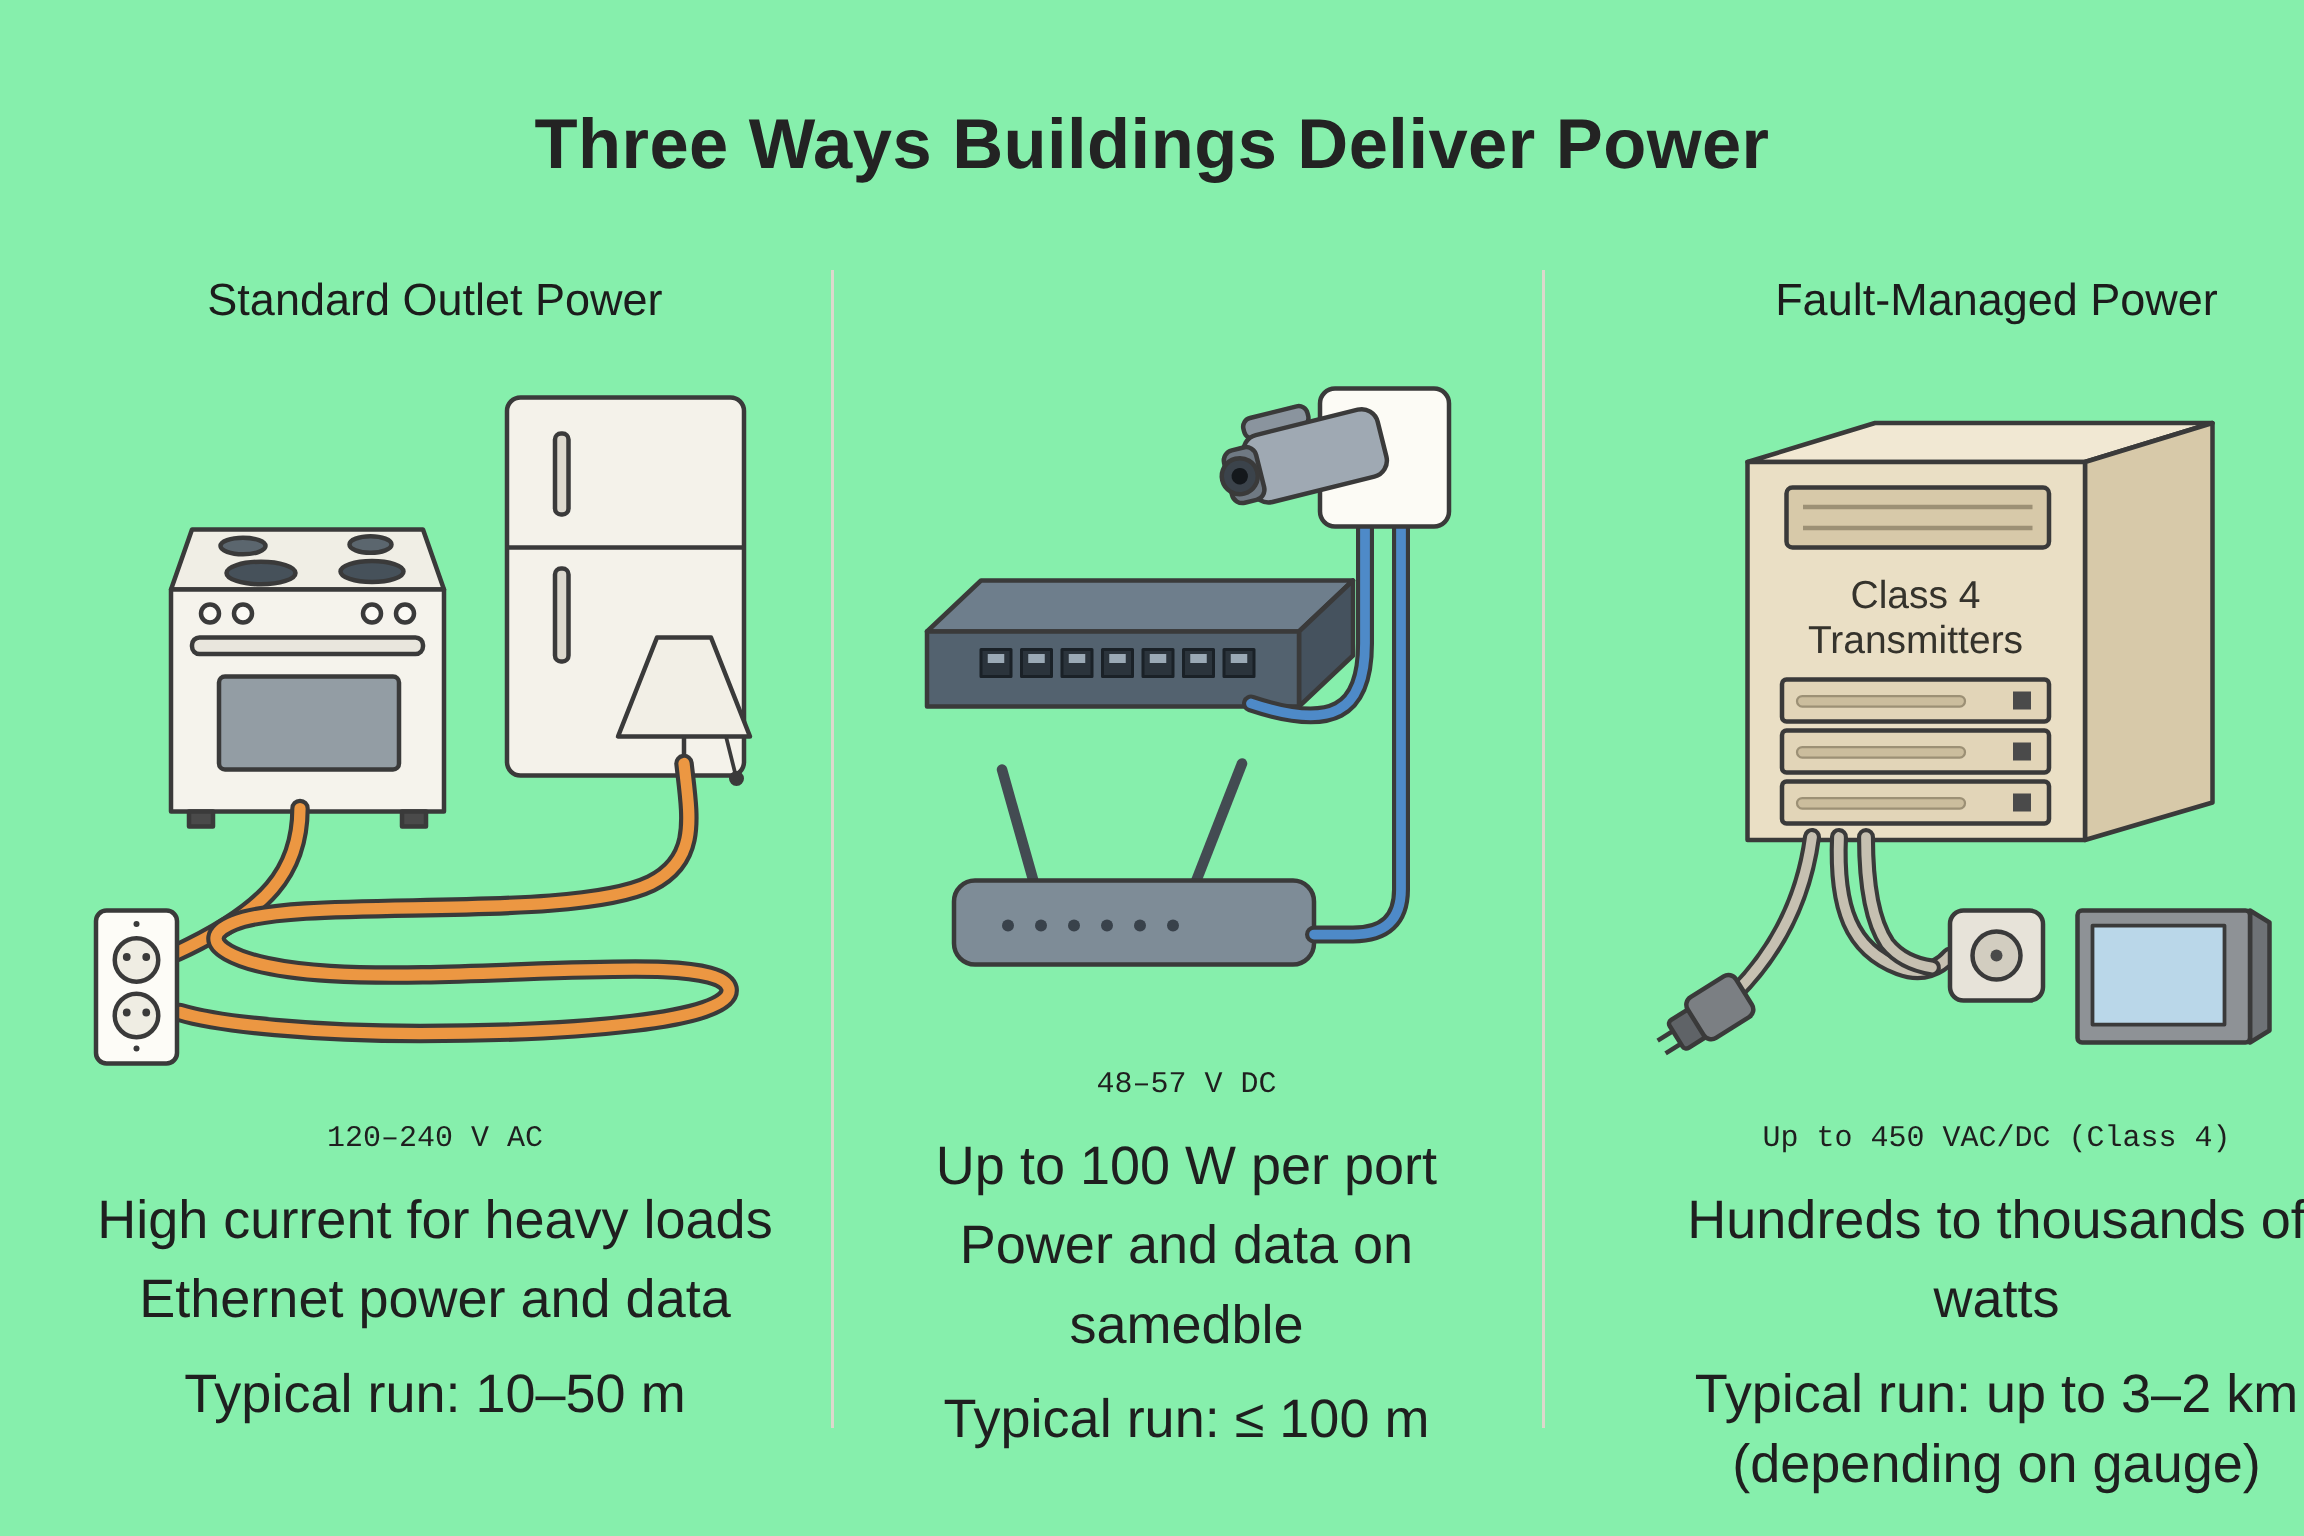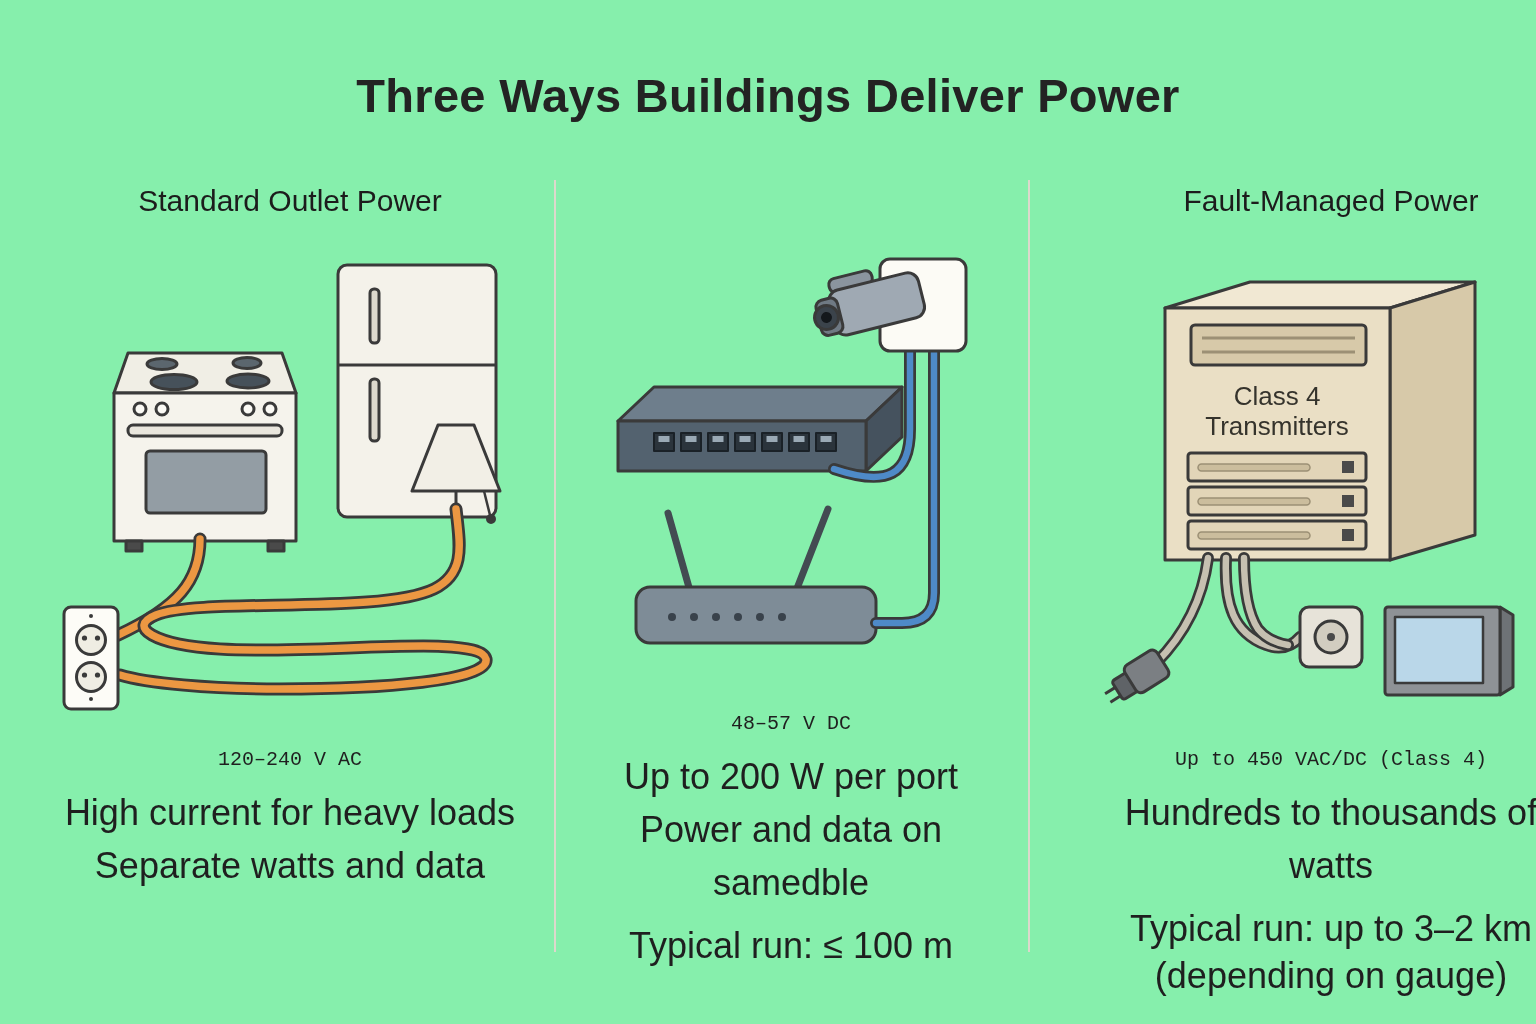--- a/index.html
+++ b/index.html
@@ -96,21 +96,22 @@
                 <circle cx="41" cy="474" r="2"></circle>
             </g>
           </g>
 
         </g>
       </svg>
     </div>
     <div class="specs">
       <div class="spec spec-voltage">120–240 V AC</div>
       <div class="spec">High current for heavy loads</div>
-      <div class="spec">Separate watts and data</div>
+      <div class="spec">Ethernet power and data</div>
+      <div class="spec spec-run">Typical run: 10–50 m</div>
     </div>
   </div>
 
   <div class="col col-2">
     <div class="art">
       <svg width="450" height="490" viewBox="0 0 450 490">
         <g stroke="#3A3A3A" stroke-width="3" stroke-linejoin="round">
 
           <g>
             <polygon points="52,232 300,232 336,198 88,198" fill="#6E7E8C"></polygon>
@@ -169,21 +170,21 @@
             <rect x="250" y="98" width="22" height="36" rx="7" fill="#6F7983"></rect>
             <circle cx="258" cy="116" r="12" fill="#3B434B"></circle>
             <circle cx="258" cy="116" r="5.5" fill="#14181C" stroke="none"></circle>
           </g>
 
         </g>
       </svg>
     </div>
     <div class="specs">
       <div class="spec spec-voltage">48–57 V DC</div>
-      <div class="spec">Up to 200 W per port</div>
+      <div class="spec">Up to 100 W per port</div>
       <div class="spec">Power and data on samedble</div>
       <div class="spec spec-run">Typical run: ≤ 100 m</div>
     </div>
   </div>
 
   <div class="col col-3">
     <div class="col-heading">Fault-Managed Power</div>
     <div class="art">
       <svg width="470" height="490" viewBox="0 0 470 490">
         <g stroke="#3A3A3A" stroke-width="3" stroke-linejoin="round">

